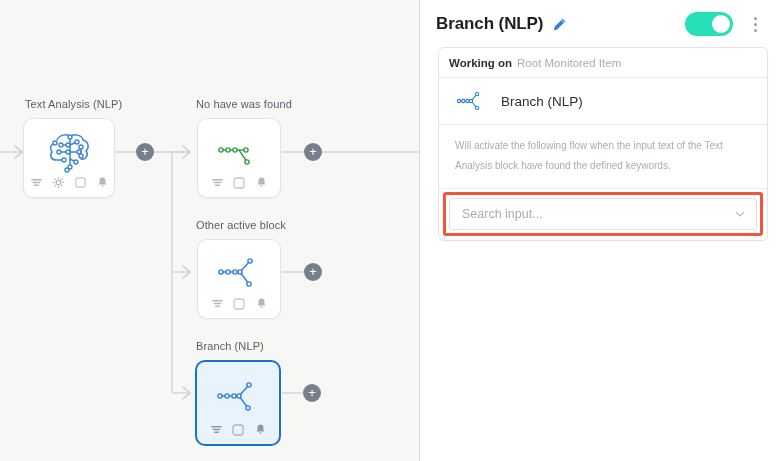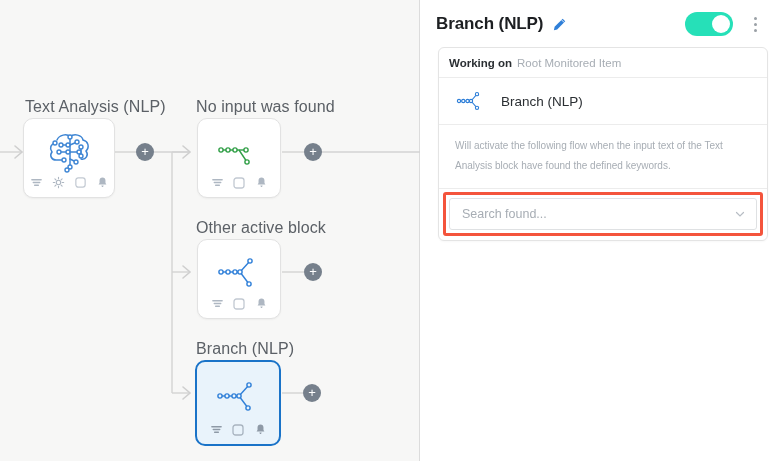--- a/index.html
+++ b/index.html
@@ -51,21 +51,21 @@
     justify-content: space-between;
     padding: 7px 0 5px 0;
   }
   .node.selected {
     border: 2px solid #1a73c8;
     background: #e9f3fb;
     box-shadow: none;
   }
   .node-label {
     position: absolute;
-    font-size: 16px;
+    font-size: 11px;
     color: #5b6066;
     white-space: nowrap;
     letter-spacing: 0.1px;
   }
   .node-glyph {
     flex: 1 1 auto;
     display: flex;
     align-items: center;
     justify-content: center;
     width: 100%;
@@ -352,21 +352,21 @@
           <svg width="13" height="13" viewBox="0 0 14 14">
               <g fill="#aeb7c2">
             <path d="M7 1.6 C5 1.6 3.8 3 3.8 4.9 L3.8 7.6 L2.8 9.2 L11.2 9.2 L10.2 7.6 L10.2 4.9 C10.2 3 9 1.6 7 1.6 Z"></path>
             <path d="M5.8 10.2 C5.9 11.2 6.4 11.8 7 11.8 C7.6 11.8 8.1 11.2 8.2 10.2 Z"></path>
           </g>
             </svg>
         </span>
       </div>
     </div>
 
-    <div class="node-label" style="left:196px; top:98px;">No input was found</div>
+    <div class="node-label" style="left:196px; top:98px;">No have was found</div>
     <div class="node" style="left:197px; top:118px; width:84px; height:80px;">
       <div class="node-glyph">
         <svg width="50" height="40" viewBox="0 0 50 40" xmlns="http://www.w3.org/2000/svg">
           <g stroke="#2f9e45" stroke-width="1.4" fill="none">
             <line x1="7" y1="19" x2="32" y2="19"></line>
             <line x1="25" y1="19" x2="33" y2="31"></line>
           </g>
           <g fill="#ffffff" stroke="#2f9e45" stroke-width="1.4">
             <circle cx="7" cy="19" r="2.1"></circle>
               <circle cx="14" cy="19" r="2.1"></circle>
@@ -549,21 +549,21 @@
             </g>
           </svg>
         </div>
         <div id="card-item-label">Branch (NLP)</div>
       </div>
 
       <div id="card-desc">Will activate the following flow when the input text of the Text Analysis block have found the defined keywords.</div>
 
       <div id="search-wrap">
         <div id="search-field">
-          <div id="search-placeholder">Search found...</div>
+          <div id="search-placeholder">Search input...</div>
           <div id="search-chevron">
             <svg width="12" height="12" viewBox="0 0 12 12">
               <polyline points="2.5,4.5 6,8 9.5,4.5" fill="none" stroke="#b7bdc4" stroke-width="1.2" stroke-linecap="round"></polyline>
             </svg>
           </div>
         </div>
         <div id="search-highlight"></div>
       </div>
 
     </div>

